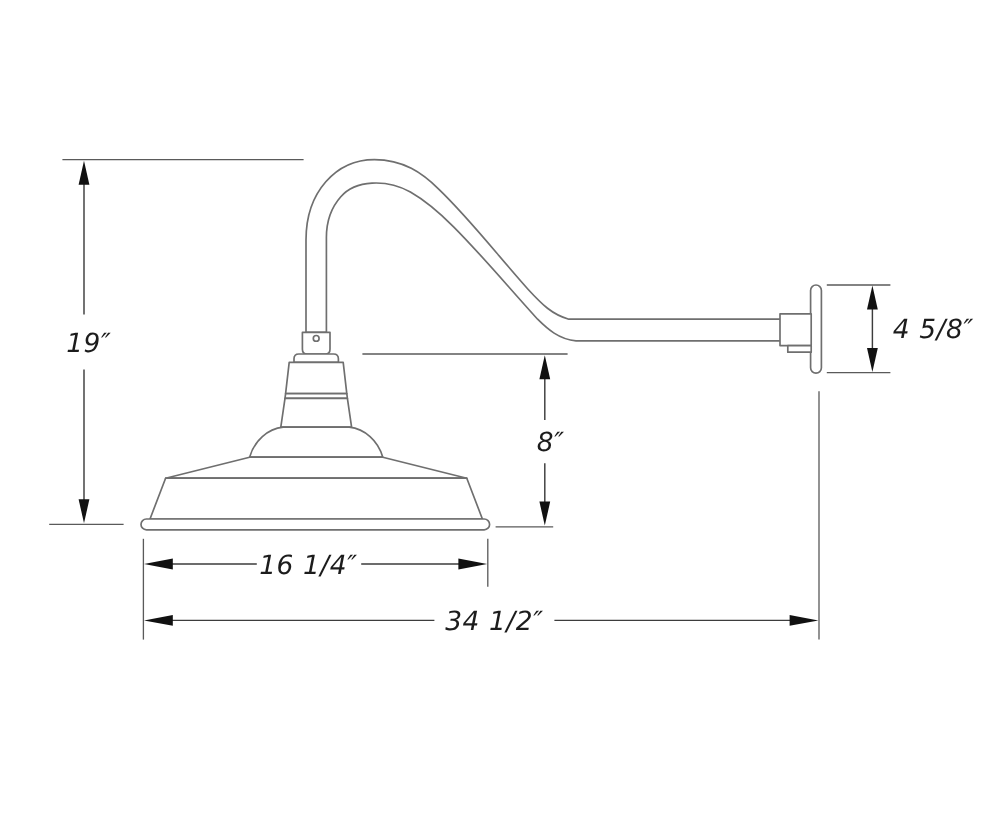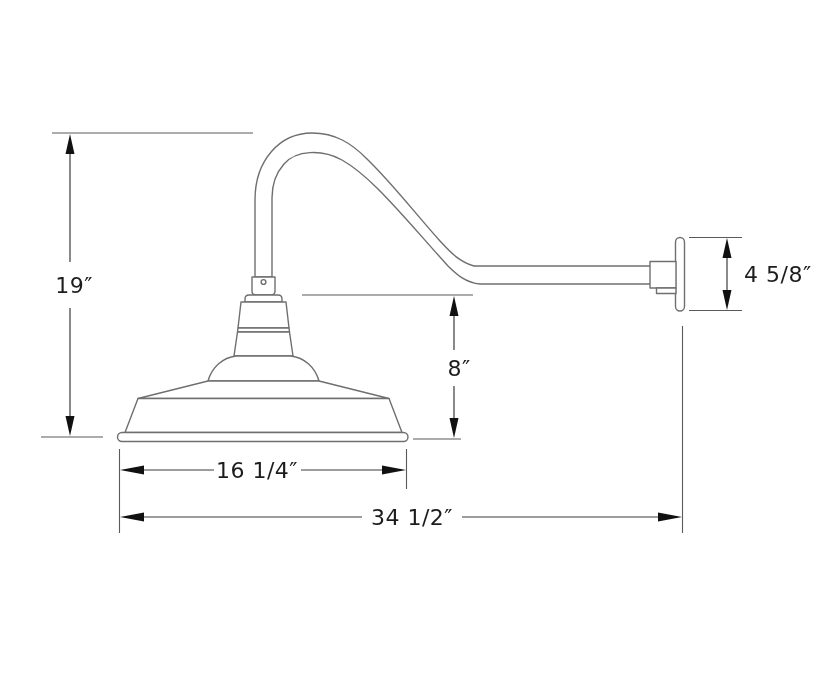--- a/index.html
+++ b/index.html
@@ -7,20 +7,21 @@
     padding: 0;
     background: #ffffff;
     font-family: "DejaVu Sans", "Liberation Sans", sans-serif;
   }
   .canvas {
     position: relative;
     width: 839px;
     height: 700px;
     background: #ffffff;
     overflow: hidden;
+    font-style: italic;
   }
   svg { display: block; }
   .fixture-outline {
     fill: #ffffff;
     stroke: #6f6f6f;
     stroke-width: 1.4;
     stroke-linejoin: round;
   }
   .fixture-line {
     fill: none;

